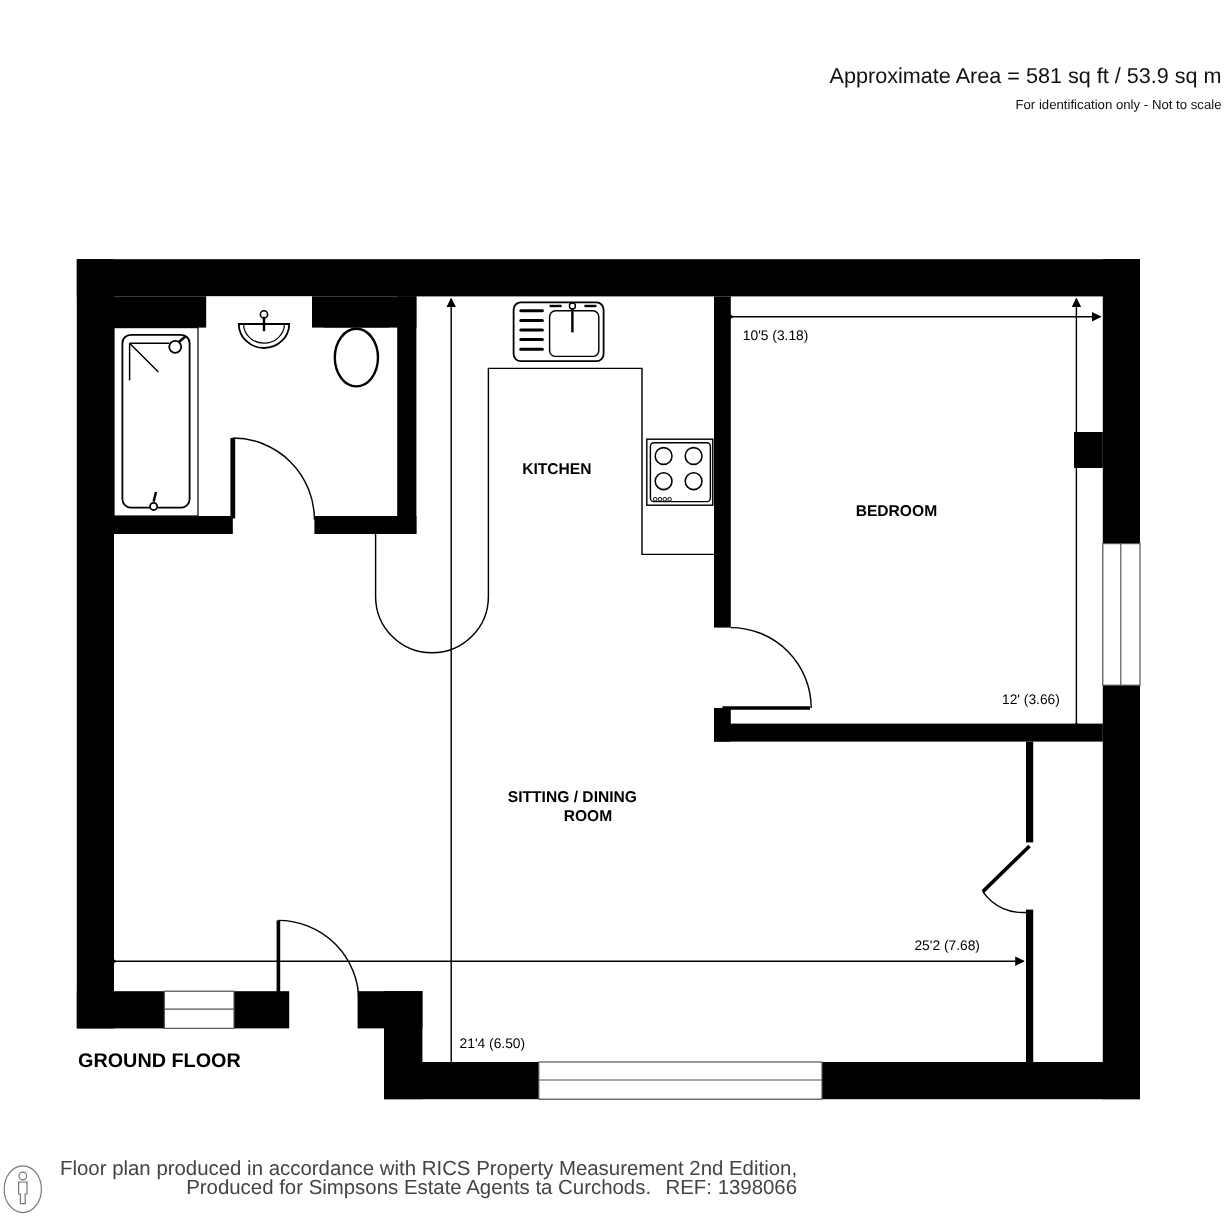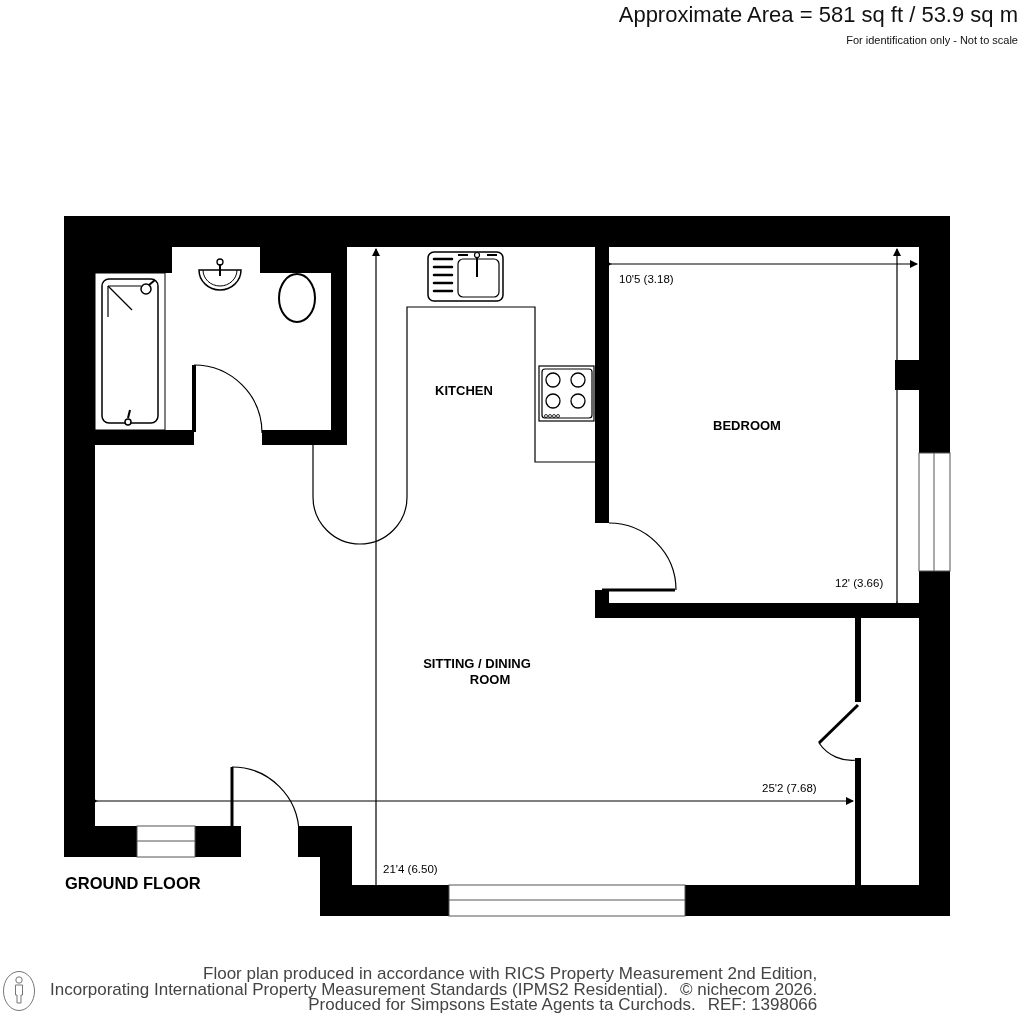--- a/index.html
+++ b/index.html
@@ -1,18 +1,18 @@
 <!DOCTYPE html>
 <html><head>
 <meta charset="utf-8">
 <style>
   html, body { margin: 0; padding: 0; background: #ffffff; }
   body { width: 1024px; height: 1018px; position: relative; overflow: hidden; font-family: "Liberation Sans", sans-serif; color: #000; }
   .header-area { position: absolute; right: 6px; top: 4px; text-align: right; }
-  .area-title { font-size: 22px; line-height: 22px; color: #111; }
+  .area-title { font-size: 18px; line-height: 22px; color: #111; margin-top: 48px; }
   .area-note { font-size: 11px; margin-top: 8px; color: #111; }
   svg.plan { position: absolute; left: 0; top: 0; }
   .room-label { font-family: "Liberation Sans", sans-serif; font-weight: bold; font-size: 13px; }
   .dim-label { font-family: "Liberation Sans", sans-serif; font-size: 11.5px; }
   .floor-label { font-family: "Liberation Sans", sans-serif; font-weight: bold; font-size: 16.5px; }
   .footer { position: absolute; left: 0; top: 966px; width: 700px; height: 50px; }
   .footer-icon { position: absolute; left: 2px; top: 4px; width: 34px; height: 42px; }
   .footer-text { position: absolute; left: 50px; top: 0; font-size: 17px; line-height: 15.5px; color: #444; white-space: nowrap; text-align: right; }
   .footer-text .gap { display: inline-block; width: 12px; }
 </style>
@@ -161,16 +161,15 @@
 </svg>
 
 <div class="footer">
   <svg class="footer-icon" viewBox="0 0 34 42">
     <ellipse cx="17" cy="21" rx="15.5" ry="19.5" fill="none" stroke="#777" stroke-width="1"></ellipse>
     <circle cx="17" cy="10" r="3.2" fill="none" stroke="#777" stroke-width="1"></circle>
     <path d="M13.5 15 L20.5 15 L20.5 25 L19 25 L19 33 L15 33 L15 25 L13.5 25 Z" fill="none" stroke="#777" stroke-width="1"></path>
   </svg>
   <div class="footer-text">
     <div>Floor plan produced in accordance with RICS Property Measurement 2nd Edition,</div>
-    <div><span>Incorporating International Property Measurement Standards (IPMS2 Residential).</span><span class="gap"></span><span>© nichecom 2026.</span></div>
     <div><span>Produced for Simpsons Estate Agents ta Curchods.</span><span class="gap"></span><span>REF: 1398066</span></div>
   </div>
 </div>
 
 </body></html>

